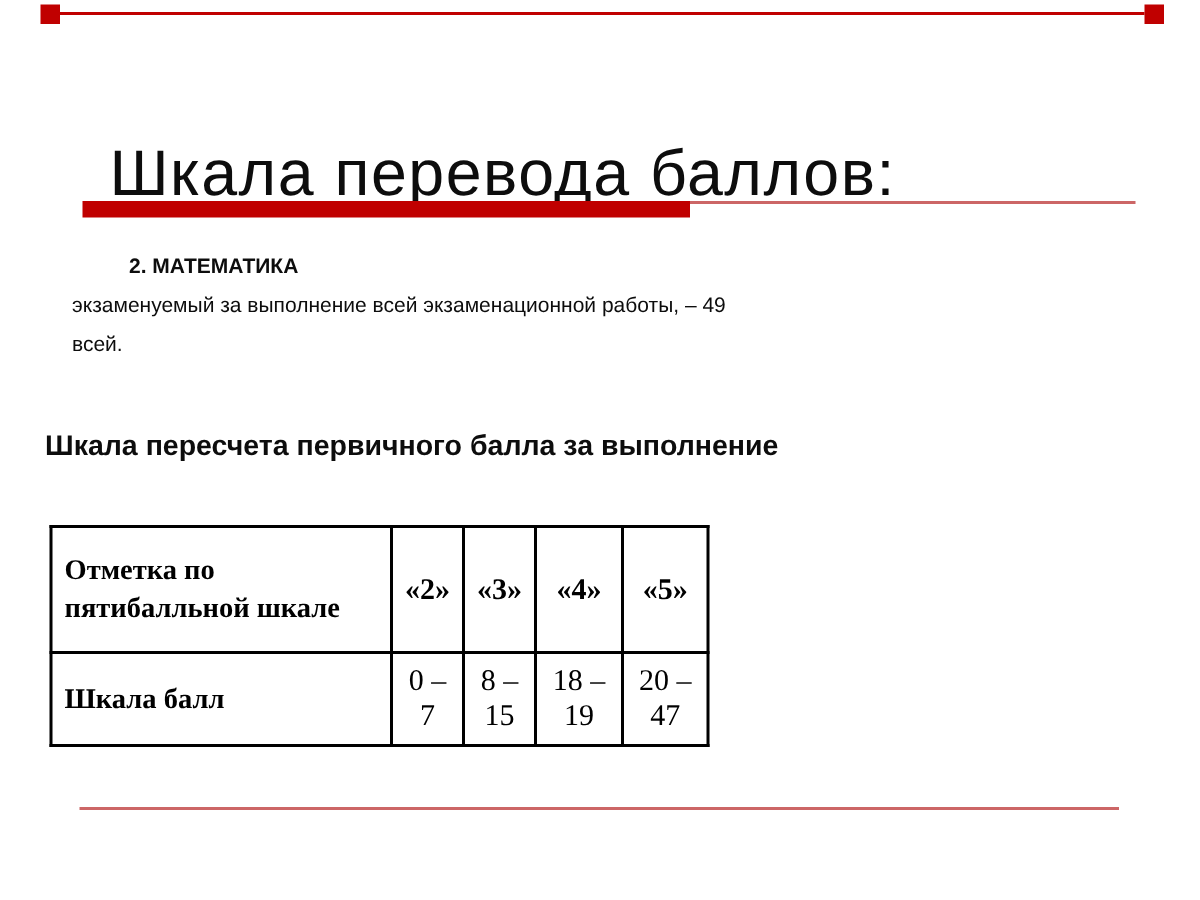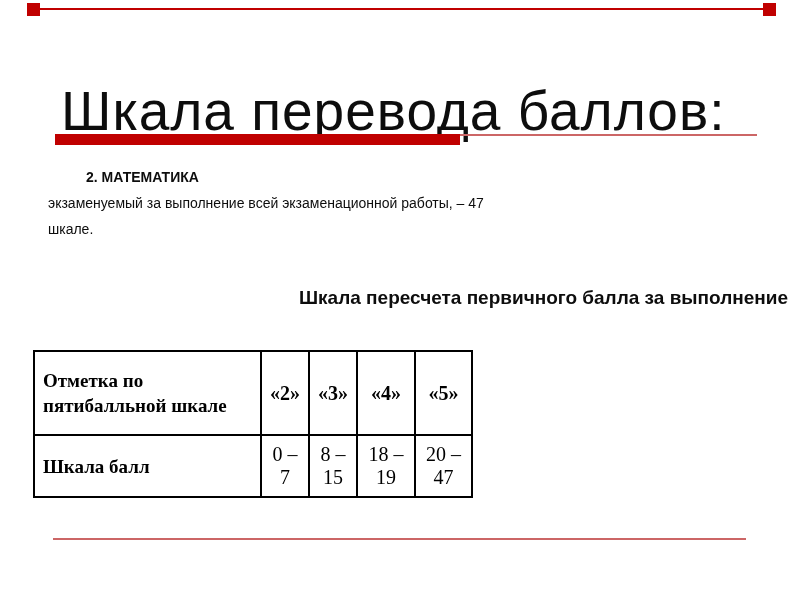--- a/index.html
+++ b/index.html
@@ -27,22 +27,22 @@
     position: absolute;
     left: 40px; top: 8px;
     width: 723px; height: 2px;
     background: var(--accent, #C00000);
   }
 
   
   .title {
     position: absolute;
     left: 57px; top: 76px;
-    margin: 4px;
-    font-size: 55px;
+    margin: 16px;
+    font-size: 43px;
     font-weight: 400;
     letter-spacing: 1px;
     line-height: 1.15;
     white-space: nowrap;
   }
 
   
   .bar-thick {
     position: absolute;
     left: 55px; top: 134px;
@@ -65,21 +65,21 @@
     line-height: 26px;
   }
   .p-line.indent { padding-left: 38px; }
   .p-line.bold   { font-weight: 700; }
 
   
   .caption {
     position: absolute;
     left: 30px; top: 284px;
     width: 758px;
-    text-align: right;
+    text-align: left;
     font-size: 19px;
     font-weight: 700;
     line-height: 27px;
   }
 
   
   .score-table {
     position: absolute;
     left: 33px; top: 350px;
     border-collapse: collapse;
@@ -135,22 +135,22 @@
   <div class="top-line"></div>
   <div class="deco-square right"></div>
 
   <h1 class="title">Шкала перевода баллов:</h1>
 
   <div class="bar-thick"></div>
   <div class="bar-thin"></div>
 
   <div class="para">
     <div class="p-line indent bold">2. МАТЕМАТИКА</div>
-    <div class="p-line">экзаменуемый за выполнение всей экзаменационной работы, – 47</div>
-    <div class="p-line">шкале.</div>
+    <div class="p-line">экзаменуемый за выполнение всей экзаменационной работы, – 49</div>
+    <div class="p-line">всей.</div>
   </div>
 
   <div class="caption">
     <div>Шкала пересчета первичного балла за выполнение</div>
   </div>
 
   <table class="score-table">
     <tbody>
       <tr class="header-row">
         <td class="label">Отметка по пятибалльной шкале</td>

